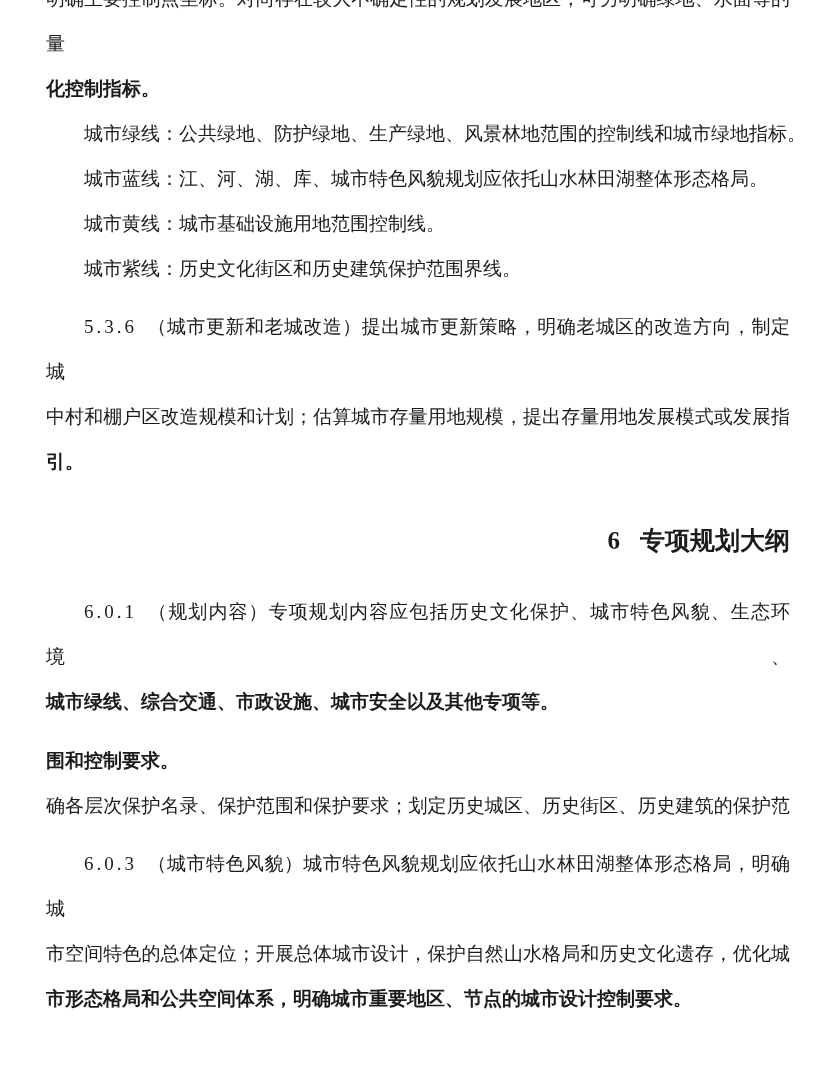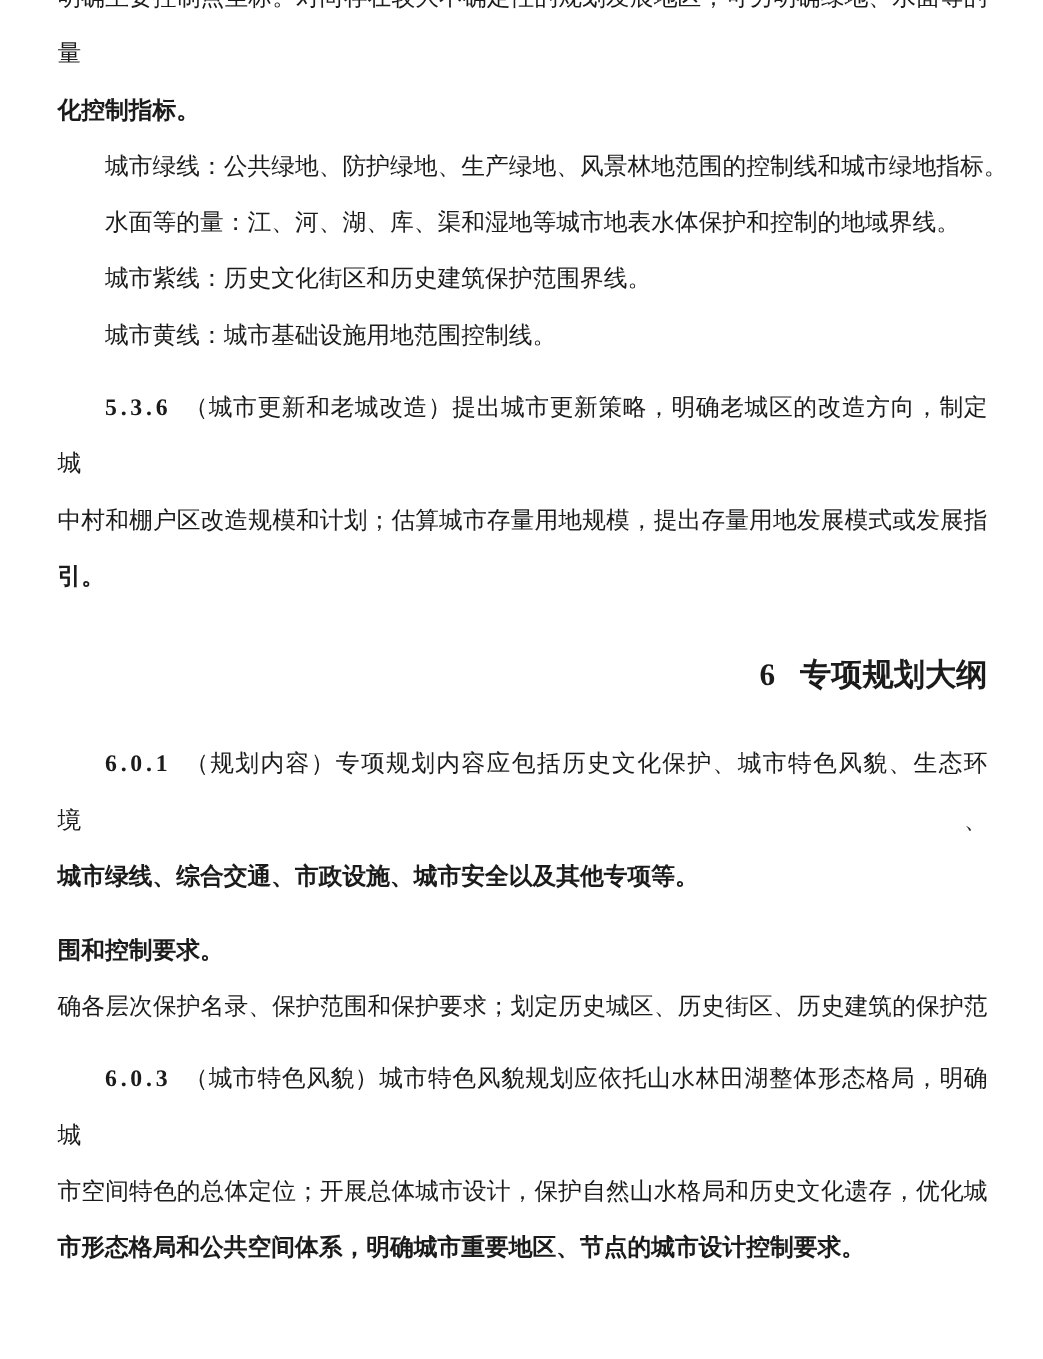--- a/index.html
+++ b/index.html
@@ -28,21 +28,21 @@
     line-height: 45px;
     text-indent: 2em;
     white-space: nowrap;
     text-align: left;
   }
   .para { margin-top: 13px; }
   .defs { margin-top: 0; }
   .para-g { margin-top: 13px; }
   .para-f { margin-top: 14px; }
   .num {
-    font-weight: bold;
+    font-weight: normal;
     letter-spacing: 3px;
     margin-right: 10px;
   }
   .chapter-heading {
     margin-top: 32px;
     margin-bottom: 23px;
     height: 50px;
     line-height: 50px;
     text-align: right;
     font-weight: bold;
@@ -58,23 +58,23 @@
 
 <div class="page">
 
   <div class="para" style="margin-top:0">
     <div class="line">明确主要控制点坐标。对尚存在较大不确定性的规划发展地区，可另明确绿地、水面等的量</div>
     <div class="line end">化控制指标。</div>
   </div>
 
   <div class="defs">
     <div class="def-line">城市绿线：公共绿地、防护绿地、生产绿地、风景林地范围的控制线和城市绿地指标。</div>
-    <div class="def-line">水面等的量：江、河、湖、库、渠和湿地等城市地表水体保护和控制的地域界线。</div>
+    <div class="def-line">城市蓝线：江、河、湖、库、城市特色风貌规划应依托山水林田湖整体形态格局。</div>
+    <div class="def-line">城市黄线：城市基础设施用地范围控制线。</div>
     <div class="def-line">城市紫线：历史文化街区和历史建筑保护范围界线。</div>
-    <div class="def-line">城市黄线：城市基础设施用地范围控制线。</div>
   </div>
 
   <div class="para">
     <div class="line ind">
       <span class="num">5.3.6</span><span>（城市更新和老城改造）提出城市更新策略，明确老城区的改造方向，制定城</span>
     </div>
     <div class="line">中村和棚户区改造规模和计划；估算城市存量用地规模，提出存量用地发展模式或发展指</div>
     <div class="line end">引。</div>
   </div>
 

